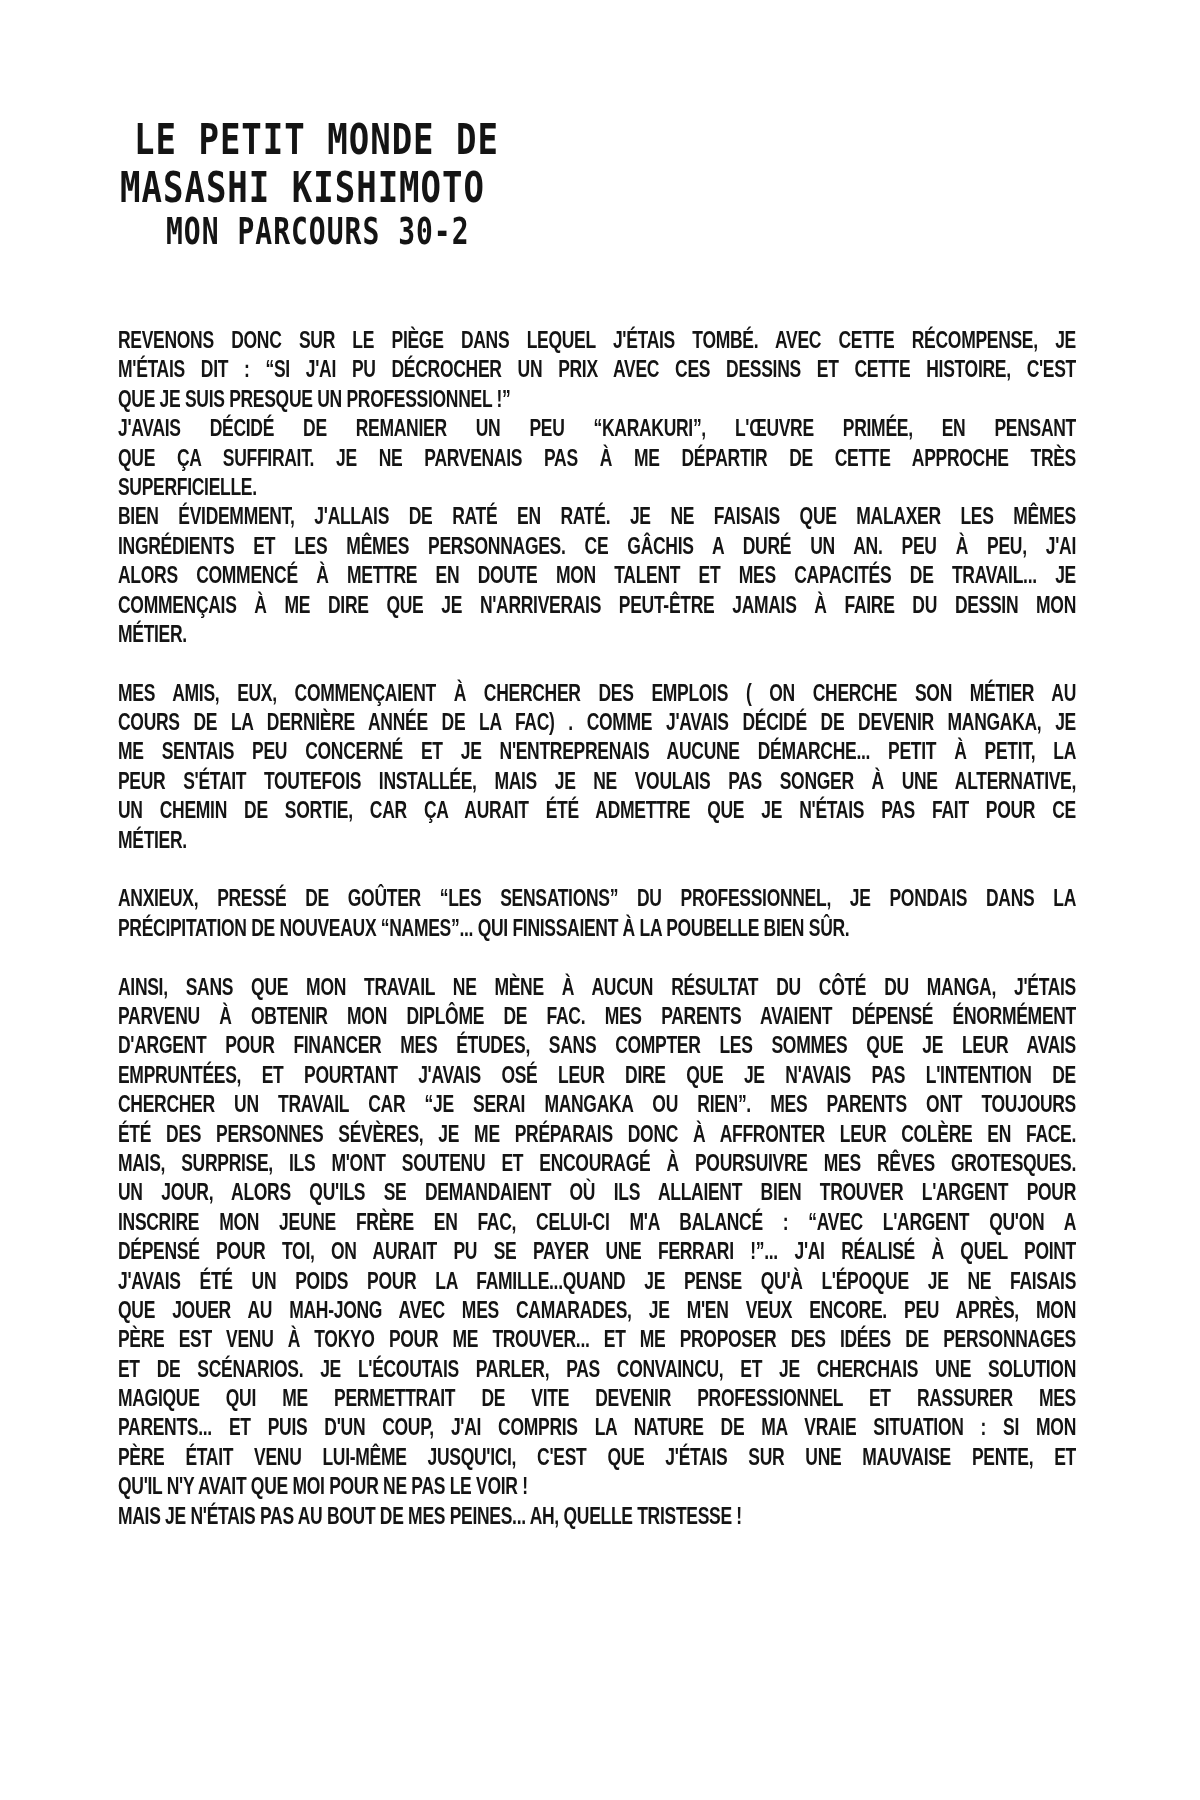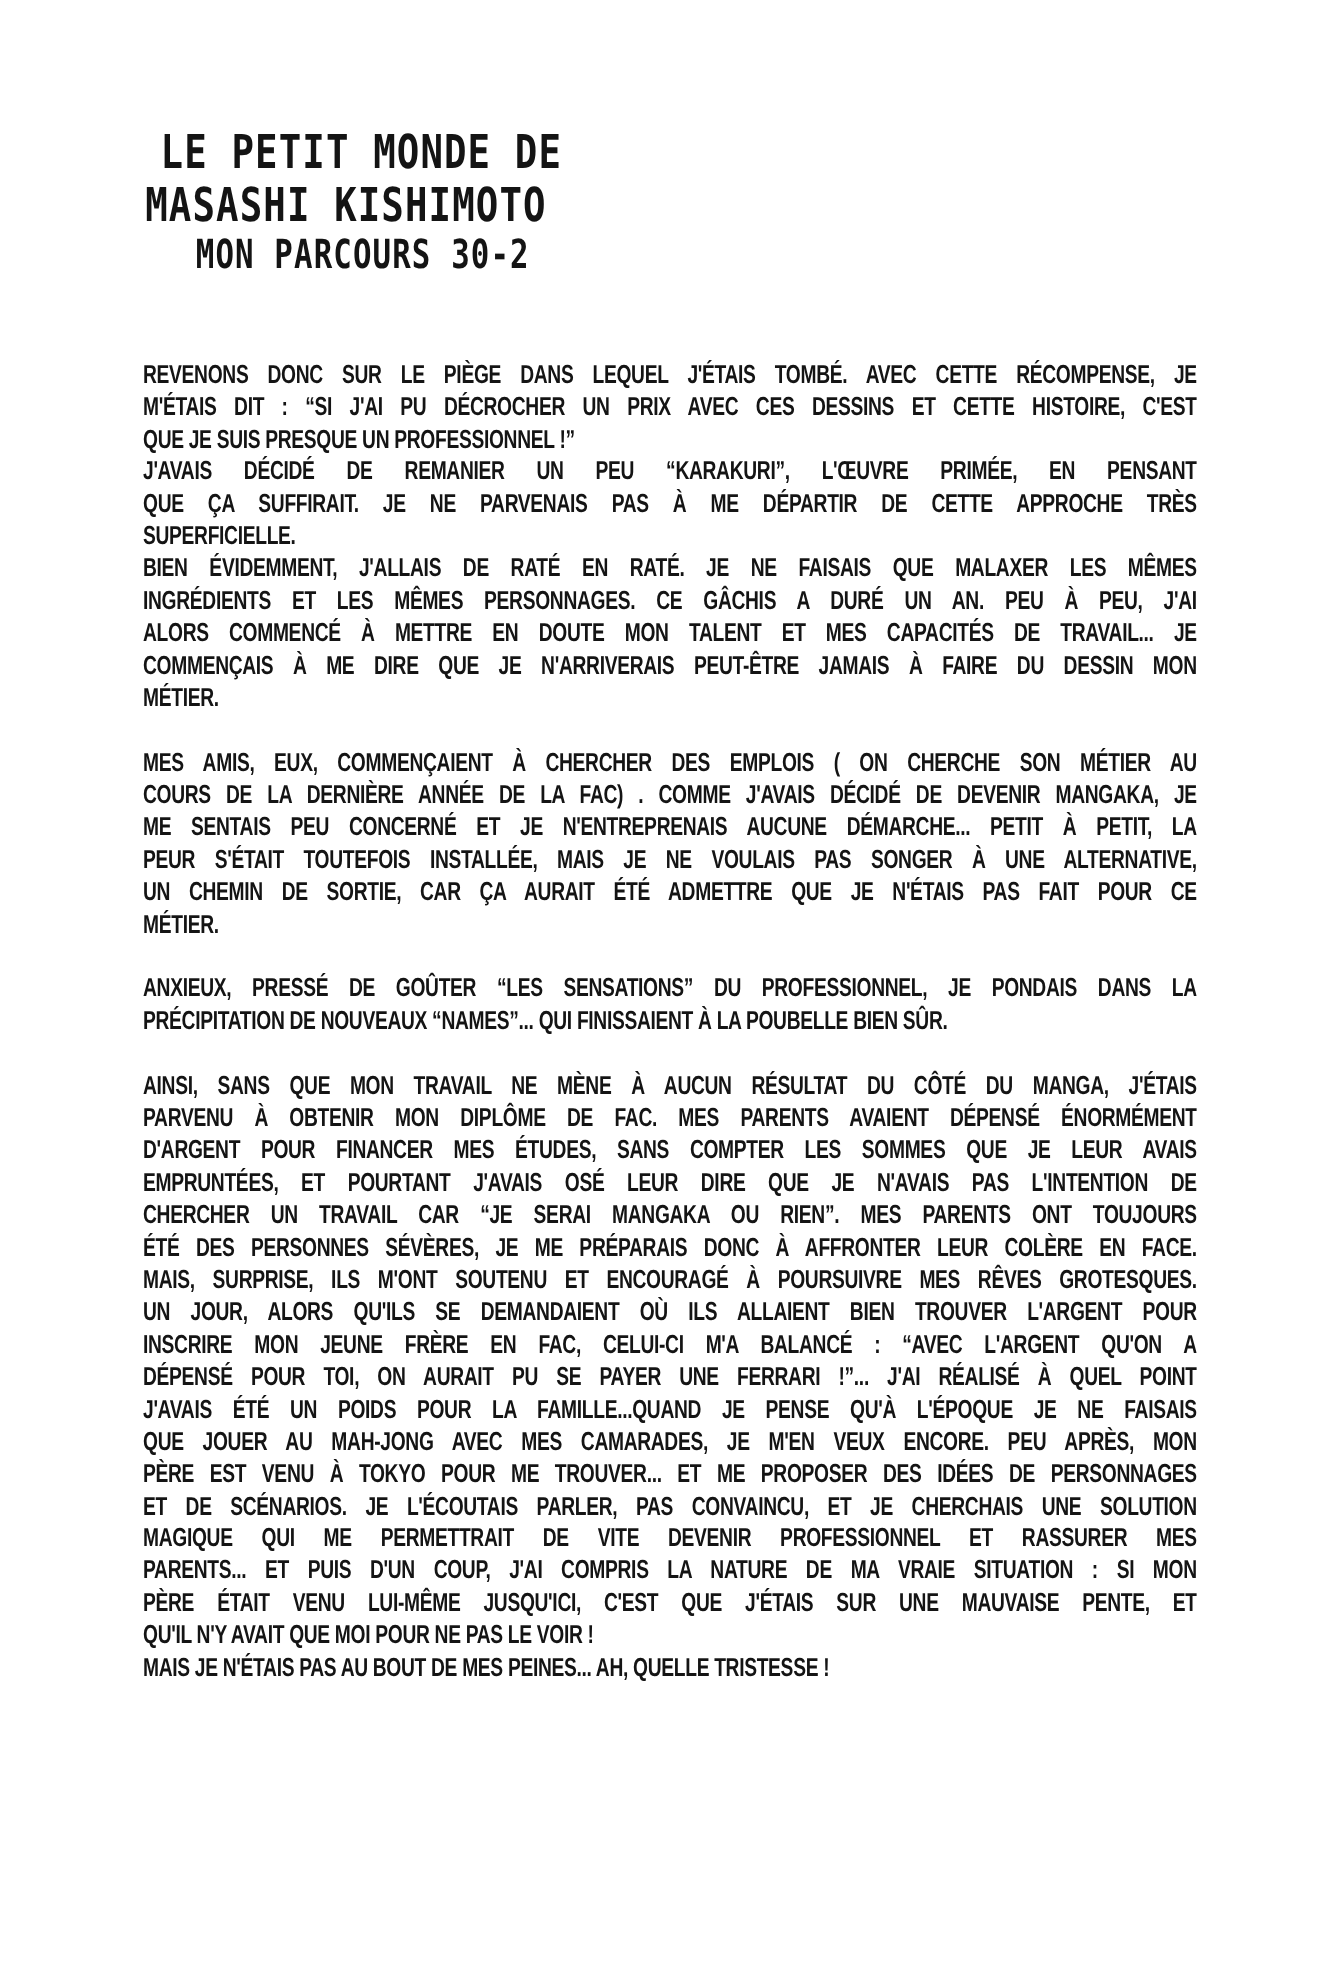--- a/index.html
+++ b/index.html
@@ -10,21 +10,21 @@
     body {
       width: 1200px;
       height: 1800px;
       position: relative;
       overflow: hidden;
       color: #141414;
       font-family: "DejaVu Sans", sans-serif;
     }
     .title-block {
       position: absolute;
-      left: 132px;
+      left: 120px;
       top: 118px;
       width: 460px;
     }
     .title-line {
       font-family: "DejaVu Sans Mono", monospace;
       font-weight: bold;
       text-transform: uppercase;
       letter-spacing: 1px;
       white-space: nowrap;
       margin: 0;
@@ -44,21 +44,21 @@
       height: 48px;
     }
     .title-line.l3 {
       font-size: 28px;
       margin-left: 46px;
       transform: scaleY(1.3);
       height: 40px;
     }
     .body-text {
       position: absolute;
-      left: 130px;
+      left: 118px;
       top: 326px;
       width: 958px;
     }
     .line {
       font-family: "Liberation Sans", sans-serif;
       font-weight: bold;
       font-size: 17.5px;
       text-transform: uppercase;
       height: 29.4px;
       line-height: 29.4px;

